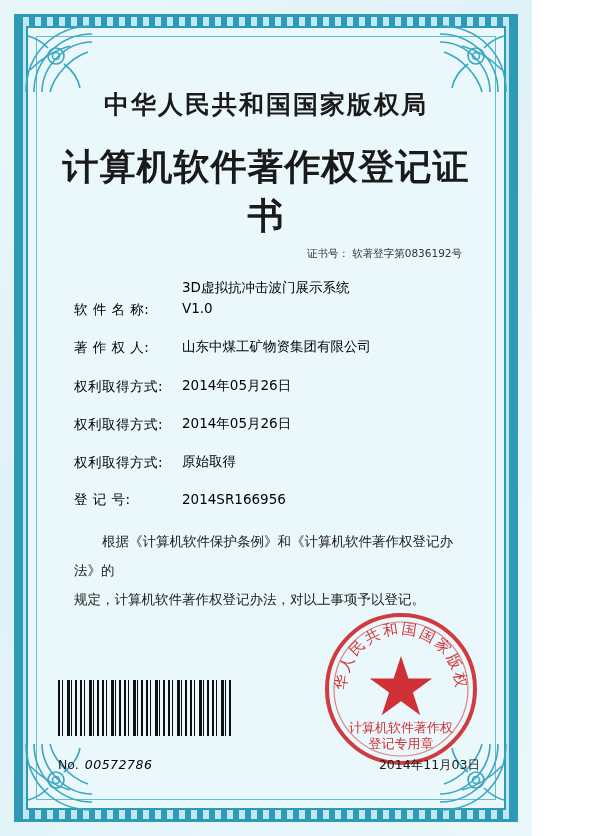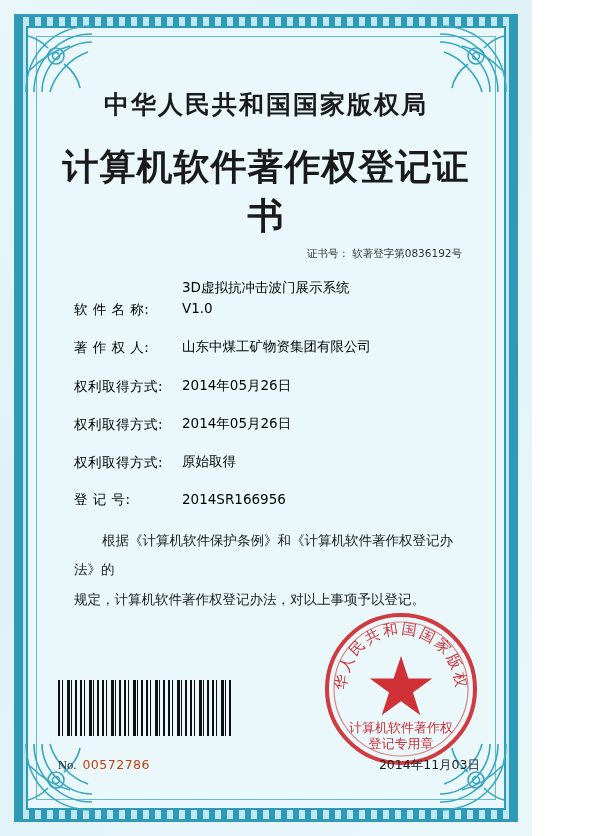--- a/index.html
+++ b/index.html
@@ -158,21 +158,21 @@
   .statement {
     margin-top: 18px;
     padding-left: 22px;
     padding-right: 10px;
     font-size: 13.5px;
     color: #1b1b1b;
     line-height: 2.15;
     font-family: "DejaVu Sans", sans-serif;
   }
   .statement p { margin: 0; }
-  .statement .indent { text-indent: 28px; font-family: Liberation Mono, monospace; }
+  .statement .indent { text-indent: 28px; }
 
   
   .barcode {
     position: absolute;
     left: 58px;
     bottom: 100px;
     width: 176px;
     height: 56px;
     background-image:
       repeating-linear-gradient(90deg,
@@ -197,22 +197,22 @@
     position: absolute;
     left: 58px;
     right: 52px;
     bottom: 62px;
     display: flex;
     justify-content: space-between;
     font-size: 12.5px;
     color: #1b1b1b;
     font-family: "DejaVu Sans", sans-serif;
   }
-  .footer .no-value { color: #c2410c; letter-spacing: 0.5px; }
-  .footer .no-label { color: #1b1b1b; margin-right: 6px; font-family: Liberation Serif, serif; }
+  .footer .no-value { color: #000000; letter-spacing: 0.5px; font-style: italic; }
+  .footer .no-label { color: #1b1b1b; margin-right: 6px; }
 </style>
 </head>
 <body>
 
 <div class="certificate">
   <div class="paper-bg"></div>
   <div class="guilloche"></div>
 
   <div class="watermark" style="left:120px; top:195px; width:52px; height:52px;">G</div>
   <div class="watermark" style="left:75px; top:520px; width:46px; height:46px;">G</div>

